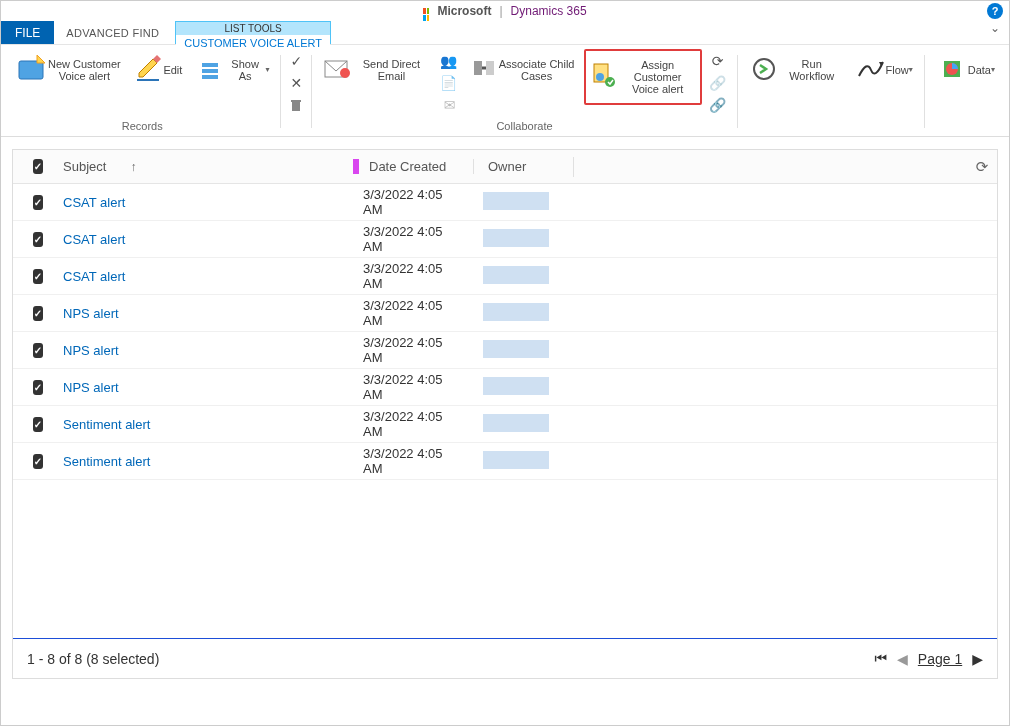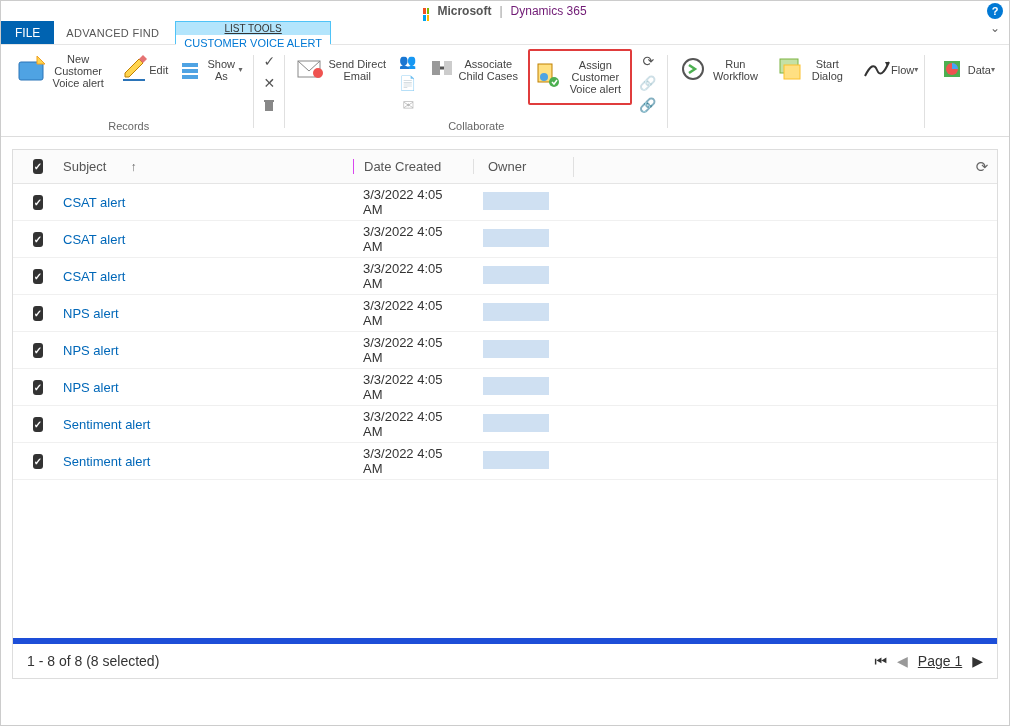--- a/index.html
+++ b/index.html
@@ -13,21 +13,21 @@
 .ms-r { background: #f25022; } .ms-g { background: #7fba00; } .ms-b { background: #00a4ef; } .ms-y { background: #ffb900; }
 .header-right { position: absolute; right: 6px; top: 2px; display: flex; flex-direction: column; gap: 2px; align-items: center; }
 .help-icon { width: 16px; height: 16px; background: #0078d4; border-radius: 50%; color: #fff; font-size: 11px; font-weight: bold; display: flex; align-items: center; justify-content: center; cursor: pointer; }
 .expand-icon { font-size: 12px; cursor: pointer; color: #666; }
 
 
 .tab-row { display: flex; height: 24px; border-bottom: 1px solid #e5e5e5; }
 .file-tab { background: #0063b1; color: #fff; padding: 4px 14px; font-size: 12px; cursor: pointer; display: flex; align-items: center; }
 .tab { padding: 4px 12px; font-size: 11px; color: #555; cursor: pointer; display: flex; align-items: center; letter-spacing: 0.3px; }
 .tab-group { display: flex; flex-direction: column; border: 1px solid #4fc3f7; margin-left: 4px; }
-.tab-group-header { background: #b3e5fc; color: #333; text-align: center; font-size: 10px; padding: 1px 24px; text-decoration: underline; }
+.tab-group-header { background: #b3e5fc; color: #333; text-align: center; font-size: 10px; padding: 1px 24px; }
 .tab-group-body { background: #fff; color: #0078d4; text-align: center; font-size: 11px; padding: 2px 8px; cursor: pointer; }
 
 
 .ribbon { display: flex; border-bottom: 1px solid #ddd; padding: 4px 6px 2px; height: 92px; background: #fff; }
 .ribbon-group { display: flex; flex-direction: column; padding: 0 4px; }
 .group-buttons { display: flex; gap: 4px; flex: 1; align-items: flex-start; }
 .group-label { font-size: 11px; color: #666; text-align: center; margin-top: auto; padding: 2px 0; }
 .group-divider { width: 1px; background: #e0e0e0; margin: 6px 3px; }
 
 .rbtn { display: flex; flex-direction: row; align-items: center; padding: 4px 4px; cursor: pointer; border-radius: 2px; min-width: 48px; }
@@ -39,38 +39,38 @@
 .small-stack { display: flex; flex-direction: column; gap: 6px; padding: 4px 4px; }
 .small-stack .sicon { width: 16px; height: 16px; display: flex; align-items: center; justify-content: center; font-size: 14px; cursor: pointer; color: #555; }
 
 
 .content { padding: 12px 11px 0; }
 .grid-wrap { border: 1px solid #ddd; background: #fff; height: 530px; display: flex; flex-direction: column; }
 .grid-header { display: flex; align-items: center; background: #fbfbfb; border-bottom: 1px solid #e5e5e5; height: 34px; padding-left: 10px; position: relative; }
 .hcol { font-size: 13px; color: #555; padding: 0 10px; position: relative; }
 .col-check { width: 30px; display: flex; align-items: center; }
 .col-subject { width: 300px; display: flex; align-items: center; gap: 24px; }
-.col-date { width: 120px; border-left: 1px solid #d946ef; }
+.col-date { width: 120px; border-left: 6px solid #d946ef; }
 .col-owner { width: 100px; border-left: 1px solid #e0e0e0; padding-left: 14px; }
 .col-spacer { border-left: 1px solid #e0e0e0; height: 20px; }
 .refresh-btn { position: absolute; right: 4px; top: 6px; width: 22px; height: 22px; display: flex; align-items: center; justify-content: center; cursor: pointer; color: #666; font-size: 15px; }
 
 .grid-body { flex: 1; overflow-y: auto; }
 .grid-row { display: flex; align-items: center; border-bottom: 1px solid #f0f0f0; height: 37px; padding-left: 10px; }
 .grid-row .cell { padding: 0 10px; font-size: 13px; }
 .cell-check { width: 30px; display: flex; align-items: center; }
 .cell-subject { width: 300px; }
 .cell-subject a { color: #0067b8; text-decoration: none; cursor: pointer; }
 .cell-date { width: 120px; color: #333; }
 .cell-owner { width: 100px; }
 .owner-placeholder { width: 66px; height: 18px; background: #cfe0f2; display: inline-block; }
 
 .checkbox { width: 15px; height: 15px; background: #333; border-radius: 3px; display: inline-flex; align-items: center; justify-content: center; color: #fff; font-size: 10px; font-weight: bold; cursor: pointer; }
 
-.grid-footer { border-top: 6px solid #1d4ed8; height: 40px; display: flex; align-items: center; padding: 0 14px; font-size: 14px; color: #333; }
+.grid-footer { border-top: 1px solid #1d4ed8; height: 40px; display: flex; align-items: center; padding: 0 14px; font-size: 14px; color: #333; }
 .pager { margin-left: auto; display: flex; align-items: center; gap: 10px; }
 .pager .picon { cursor: pointer; font-size: 14px; color: #333; }
 .pager .picon.disabled { color: #999; cursor: default; }
 .page-label { font-size: 14px; text-decoration: underline; }
 
 svg { display: block; }
 </style>
 </head>
 <body>
 
@@ -216,29 +216,20 @@
     <div class="group-buttons">
       <div class="rbtn">
         <span class="rbtn-icon">
           <svg width="28" height="28" viewBox="0 0 28 28">
               <circle cx="14" cy="14" r="10" fill="none" stroke="#555" stroke-width="2"></circle>
               <path d="M10 10 l6 4 l-6 4" fill="none" stroke="#4caf50" stroke-width="2.5"></path>
             </svg>
         </span>
         <span class="rbtn-label">Run Workflow</span>
       </div>
-      <div class="rbtn">
-        <span class="rbtn-icon">
-          <svg width="28" height="28" viewBox="0 0 28 28">
-              <rect x="4" y="4" width="18" height="14" fill="#c5e1a5" stroke="#7cb342"></rect>
-              <rect x="8" y="10" width="16" height="14" fill="#ffe082" stroke="#fbc02d"></rect>
-            </svg>
-        </span>
-        <span class="rbtn-label">Start Dialog</span>
-      </div>
       <div class="rbtn rbtn-dropdown">
         <span class="rbtn-icon">
           <svg width="28" height="22" viewBox="0 0 28 22">
               <path d="M2 18 Q10 2 14 12 Q18 22 26 4" stroke="#333" stroke-width="2" fill="none"></path>
               <polygon points="26,4 22,4 24,8" fill="#333"></polygon>
             </svg>
         </span>
         <span class="rbtn-label">Flow</span>
       </div>
     </div>

